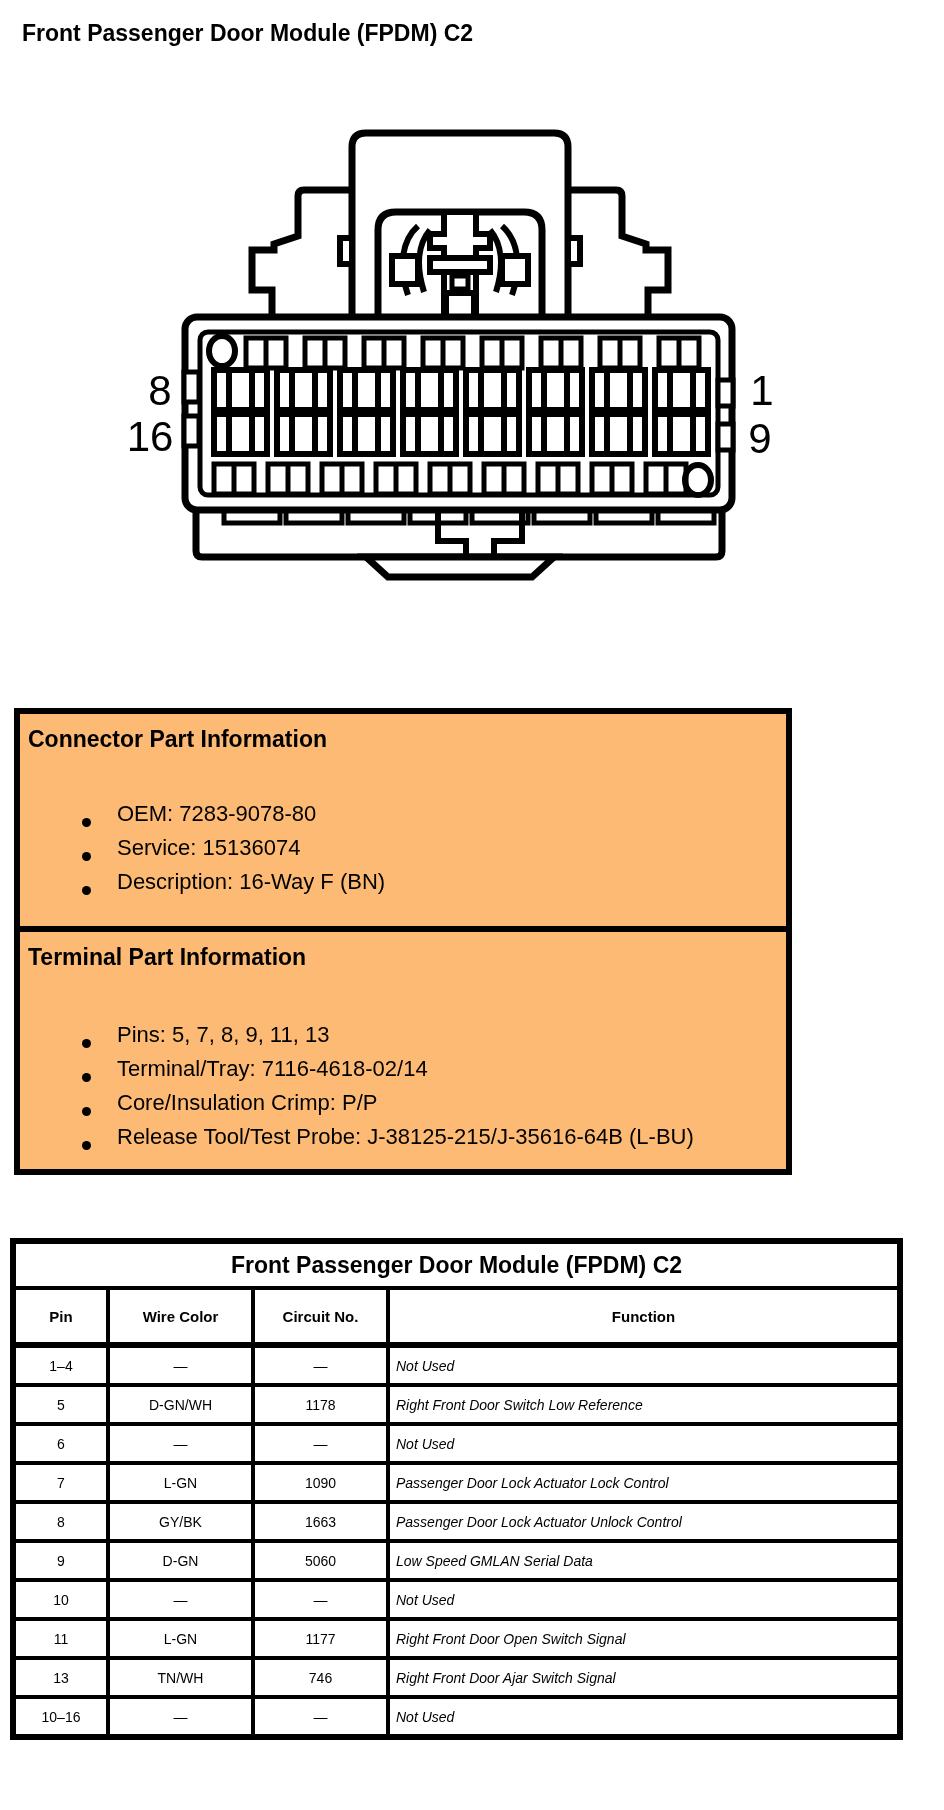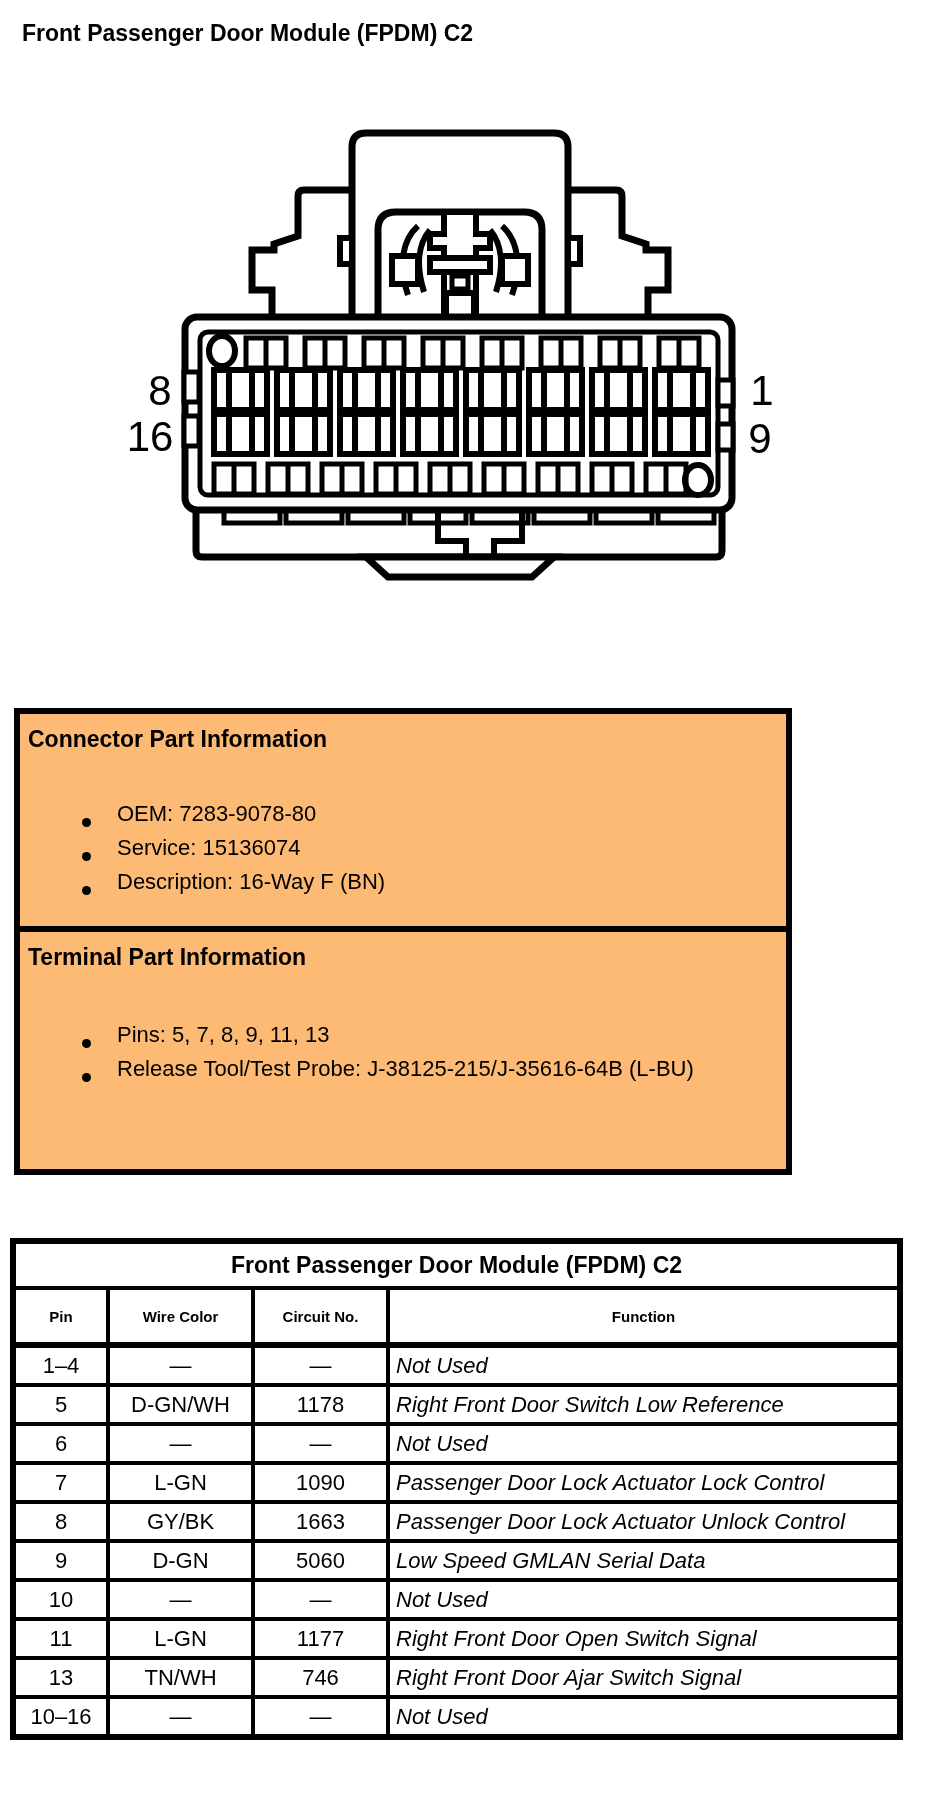--- a/index.html
+++ b/index.html
@@ -30,21 +30,21 @@
   ul.bullets li{display:flex;align-items:flex-end;height:34px;}
   .dot{width:9px;height:9px;border-radius:50%;background:#000;margin-left:54px;margin-right:26px;flex:none;}
   .btext{font-size:22px;white-space:nowrap;}
 
   table.pinout{
     position:absolute;left:10px;top:1238px;width:893px;
     border-collapse:collapse;table-layout:fixed;background:#fff;
     border:6px solid #000;
   }
   table.pinout th,table.pinout td{
-    border:4px solid #000;font-size:22px;text-align:center;padding:0;
+    border:4px solid #000;font-size:14px;text-align:center;padding:0;
     overflow:hidden;white-space:nowrap;
   }
   table.pinout th.ttl{height:42px;font-size:23px;font-weight:bold;}
   table.pinout tr.hdr th{height:52px;font-size:15px;font-weight:bold;border-bottom:6px solid #000;}
   table.pinout td{height:35px;}
   table.pinout td:last-child{text-align:left;padding-left:6px;font-style:italic;}
 </style>
 </head>
 <body>
 
@@ -222,20 +222,28 @@
   </div>
   <div class="infosec second">
     <div class="sec-heading">Terminal Part Information</div>
     <ul class="bullets">
         <li>
           <span class="dot"></span>
           <span class="btext">Pins: 5, 7, 8, 9, 11, 13</span>
         </li>
         <li>
           <span class="dot"></span>
+          <span class="btext">Terminal/Tray: 7116-4618-02/14</span>
+        </li>
+        <li>
+          <span class="dot"></span>
+          <span class="btext">Core/Insulation Crimp: P/P</span>
+        </li>
+        <li>
+          <span class="dot"></span>
           <span class="btext">Release Tool/Test Probe: J-38125-215/J-35616-64B (L-BU)</span>
         </li>
       </ul>
   </div>
 </div>
 
 <table class="pinout">
   <colgroup>
     <col style="width:95px">
       <col style="width:145px">

